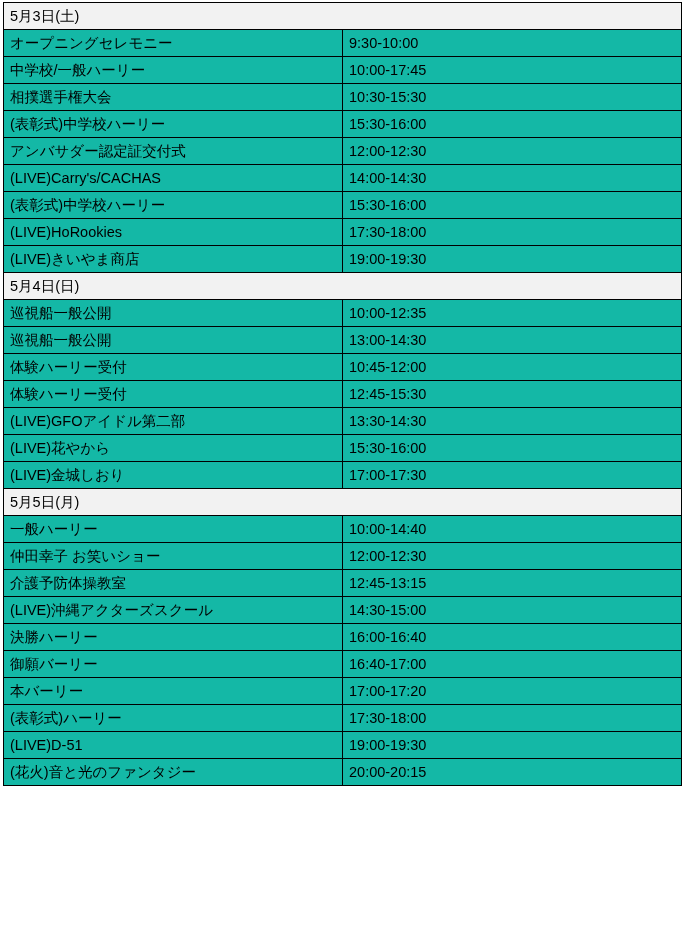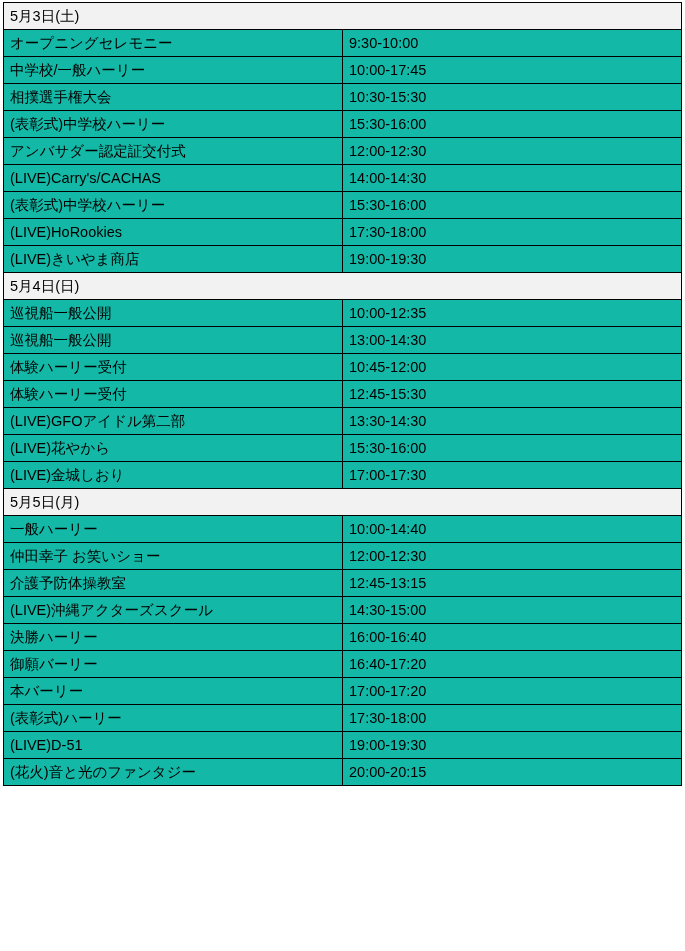--- a/index.html
+++ b/index.html
@@ -140,21 +140,21 @@
         <tr class="event-row">
           <td class="col-event">(LIVE)沖縄アクターズスクール</td>
           <td class="col-time">14:30-15:00</td>
         </tr>
         <tr class="event-row">
           <td class="col-event">決勝ハーリー</td>
           <td class="col-time">16:00-16:40</td>
         </tr>
         <tr class="event-row">
           <td class="col-event">御願バーリー</td>
-          <td class="col-time">16:40-17:20</td>
+          <td class="col-time">16:40-17:00</td>
         </tr>
         <tr class="event-row">
           <td class="col-event">本バーリー</td>
           <td class="col-time">17:00-17:20</td>
         </tr>
         <tr class="event-row">
           <td class="col-event">(表彰式)ハーリー</td>
           <td class="col-time">17:30-18:00</td>
         </tr>
         <tr class="event-row">

